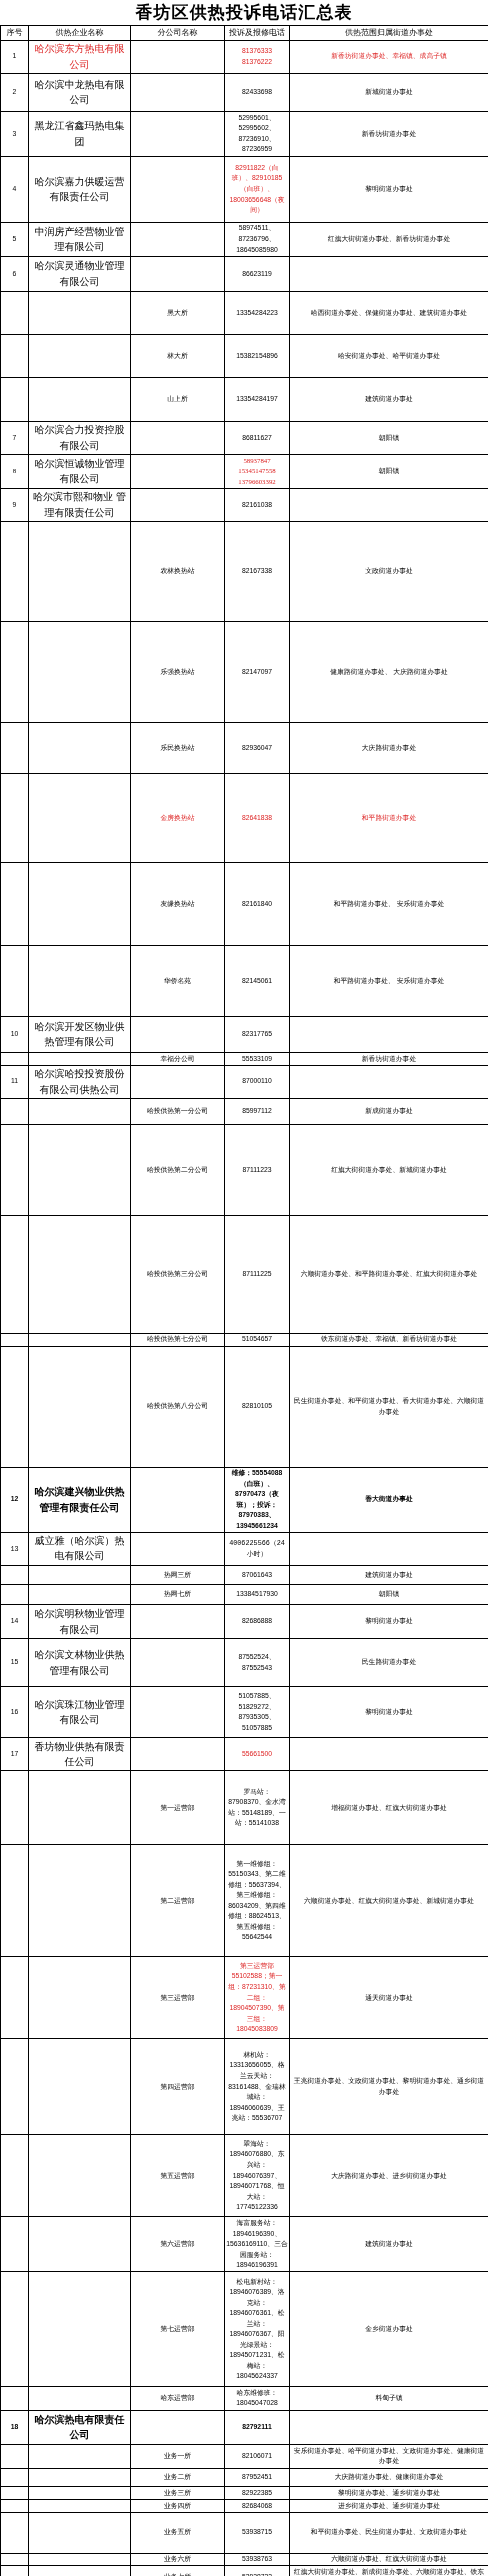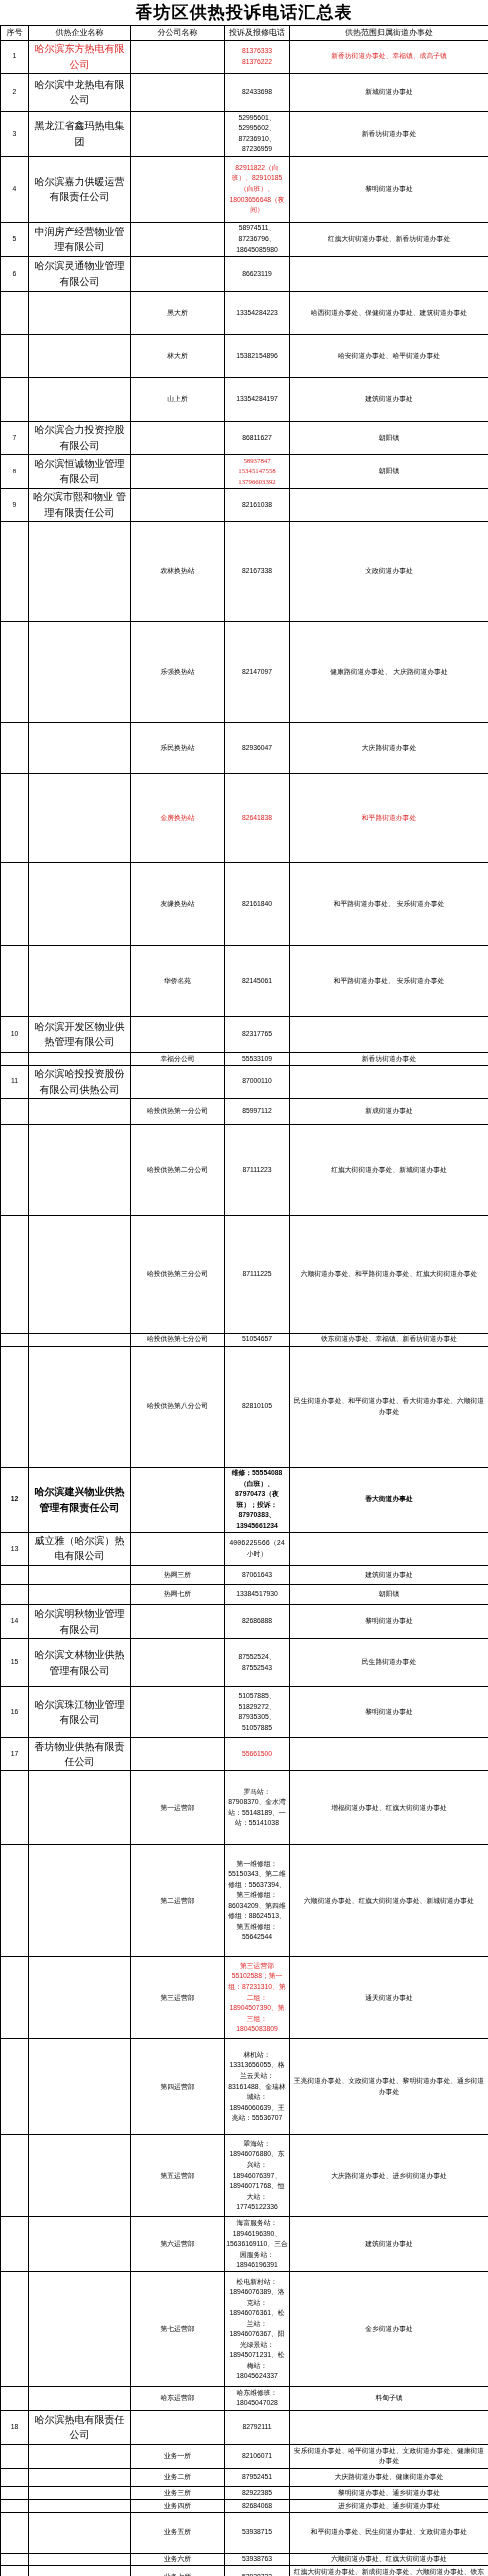--- a/index.html
+++ b/index.html
@@ -338,21 +338,21 @@
           <td class="phone">松电新村站：18946076389、洛克站：18946076361、松兰站：18946076367、阳光绿景站：18945071231、松梅站：18045624337</td>
           <td class="area">金乡街道办事处</td>
         </tr>
         <tr style="height: 20.4px;">
           <td class="seq"></td>
           <td class="comp"></td>
           <td class="branch">哈东运营部</td>
           <td class="phone">哈东维修班：18045047028</td>
           <td class="area">料甸子镇</td>
         </tr>
-        <tr style="height: 34px;">
+        <tr style="height: 34px; font-weight: bold;">
           <td class="seq">18</td>
           <td class="comp">哈尔滨热电有限责任公司</td>
           <td class="branch"></td>
           <td class="phone">82792111</td>
           <td class="area"></td>
         </tr>
         <tr style="height: 24px;">
           <td class="seq"></td>
           <td class="comp"></td>
           <td class="branch">业务一所</td>

